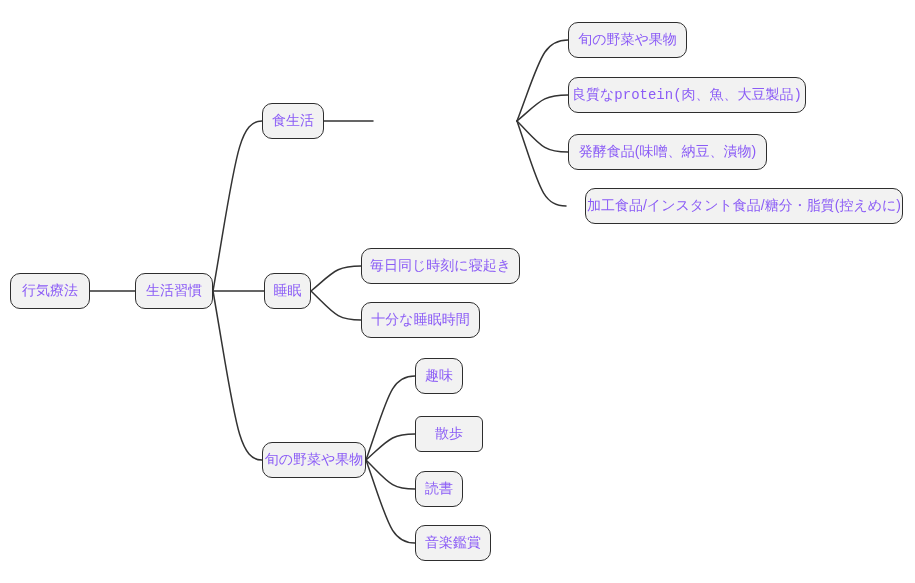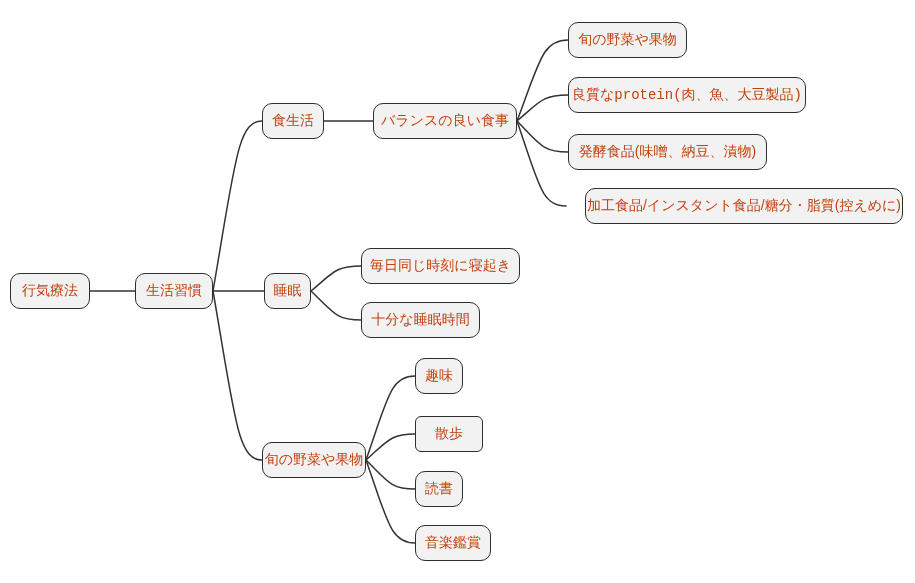--- a/index.html
+++ b/index.html
@@ -13,21 +13,21 @@
   #edges{position:absolute;left:0;top:0;width:915px;height:583px;}
   #edges path{fill:none;stroke:#333333;stroke-width:1.5;stroke-linecap:round;}
   .node{
     position:absolute;
     box-sizing:border-box;
     height:36px;
     background:#f2f2f2;
     border:1.5px solid #2e2e2e;
     border-radius:10px;
     display:flex;align-items:center;justify-content:center;
-    font-size:14px;color:#c2410c;
+    font-size:14px;color:#8b5cf6;
     white-space:nowrap;
     padding:0 6px;
   }
 </style>
 </head>
 <body>
 
 <div id="stage">
 
   <svg id="edges" viewBox="0 0 915 583" xmlns="http://www.w3.org/2000/svg" aria-hidden="true">
@@ -45,21 +45,20 @@
     <path d="M366 460 C388 397, 390.5 376, 415 376"></path>
     <path d="M366 460 C388 440.5, 390.5 434, 415 434"></path>
     <path d="M366 460 C388 481.7, 390.5 489, 415 489"></path>
     <path d="M366 460 C388 522.3, 390.5 543, 415 543"></path>
   </svg>
 
   <div class="node" style="left:10px;  top:273px; width:80px;">行気療法</div>
   <div class="node" style="left:135px; top:273px; width:78px;">生活習慣</div>
 
   <div class="node" style="left:262px; top:103px; width:62px;">食生活</div>
-  <div class="node" style="left:373px; top:103px; width:144px;">バランスの良い食事</div>
   <div class="node" style="left:568px; top:22px;  width:119px;">旬の野菜や果物</div>
   <div class="node" style="left:568px; top:77px;  width:238px;font-family:Liberation Mono, monospace;">良質なprotein(肉、魚、大豆製品)</div>
   <div class="node" style="left:568px; top:134px; width:199px;">発酵食品(味噌、納豆、漬物)</div>
   <div class="node" style="left:585px; top:188px; width:318px;">加工食品/インスタント食品/糖分・脂質(控えめに)</div>
 
   <div class="node" style="left:264px; top:273px; width:47px;">睡眠</div>
   <div class="node" style="left:361px; top:248px; width:159px;">毎日同じ時刻に寝起き</div>
   <div class="node" style="left:361px; top:302px; width:119px;">十分な睡眠時間</div>
 
   <div class="node" style="left:262px; top:442px; width:104px;">旬の野菜や果物</div>

